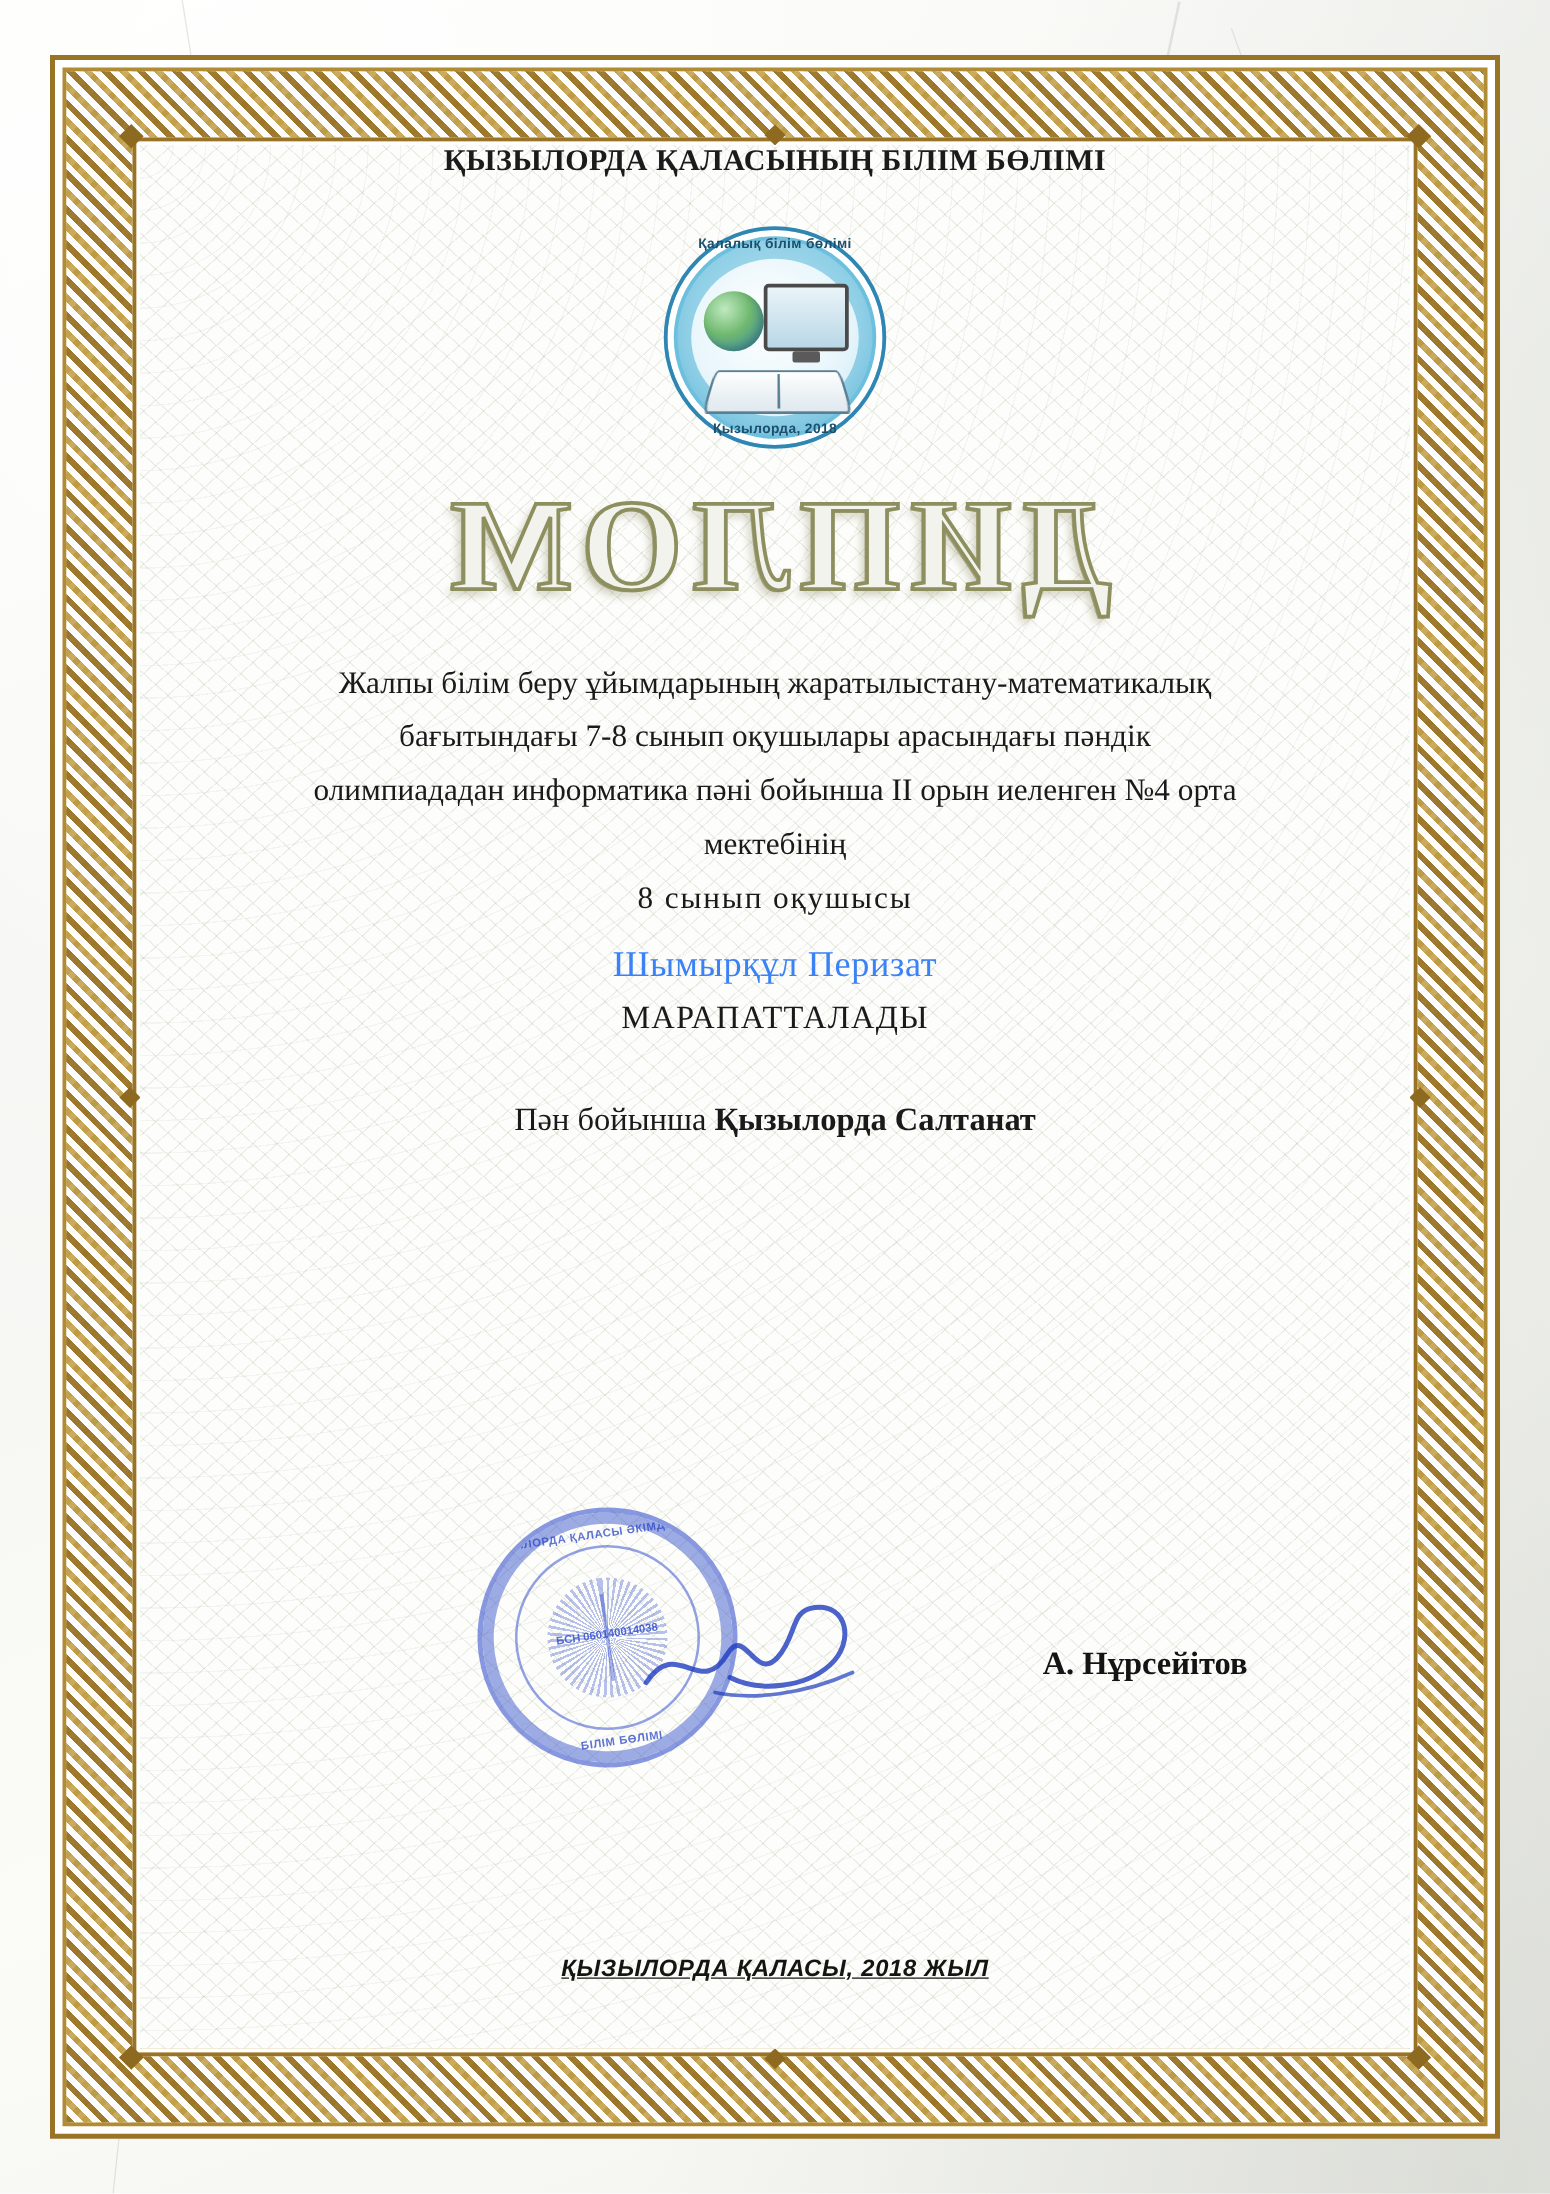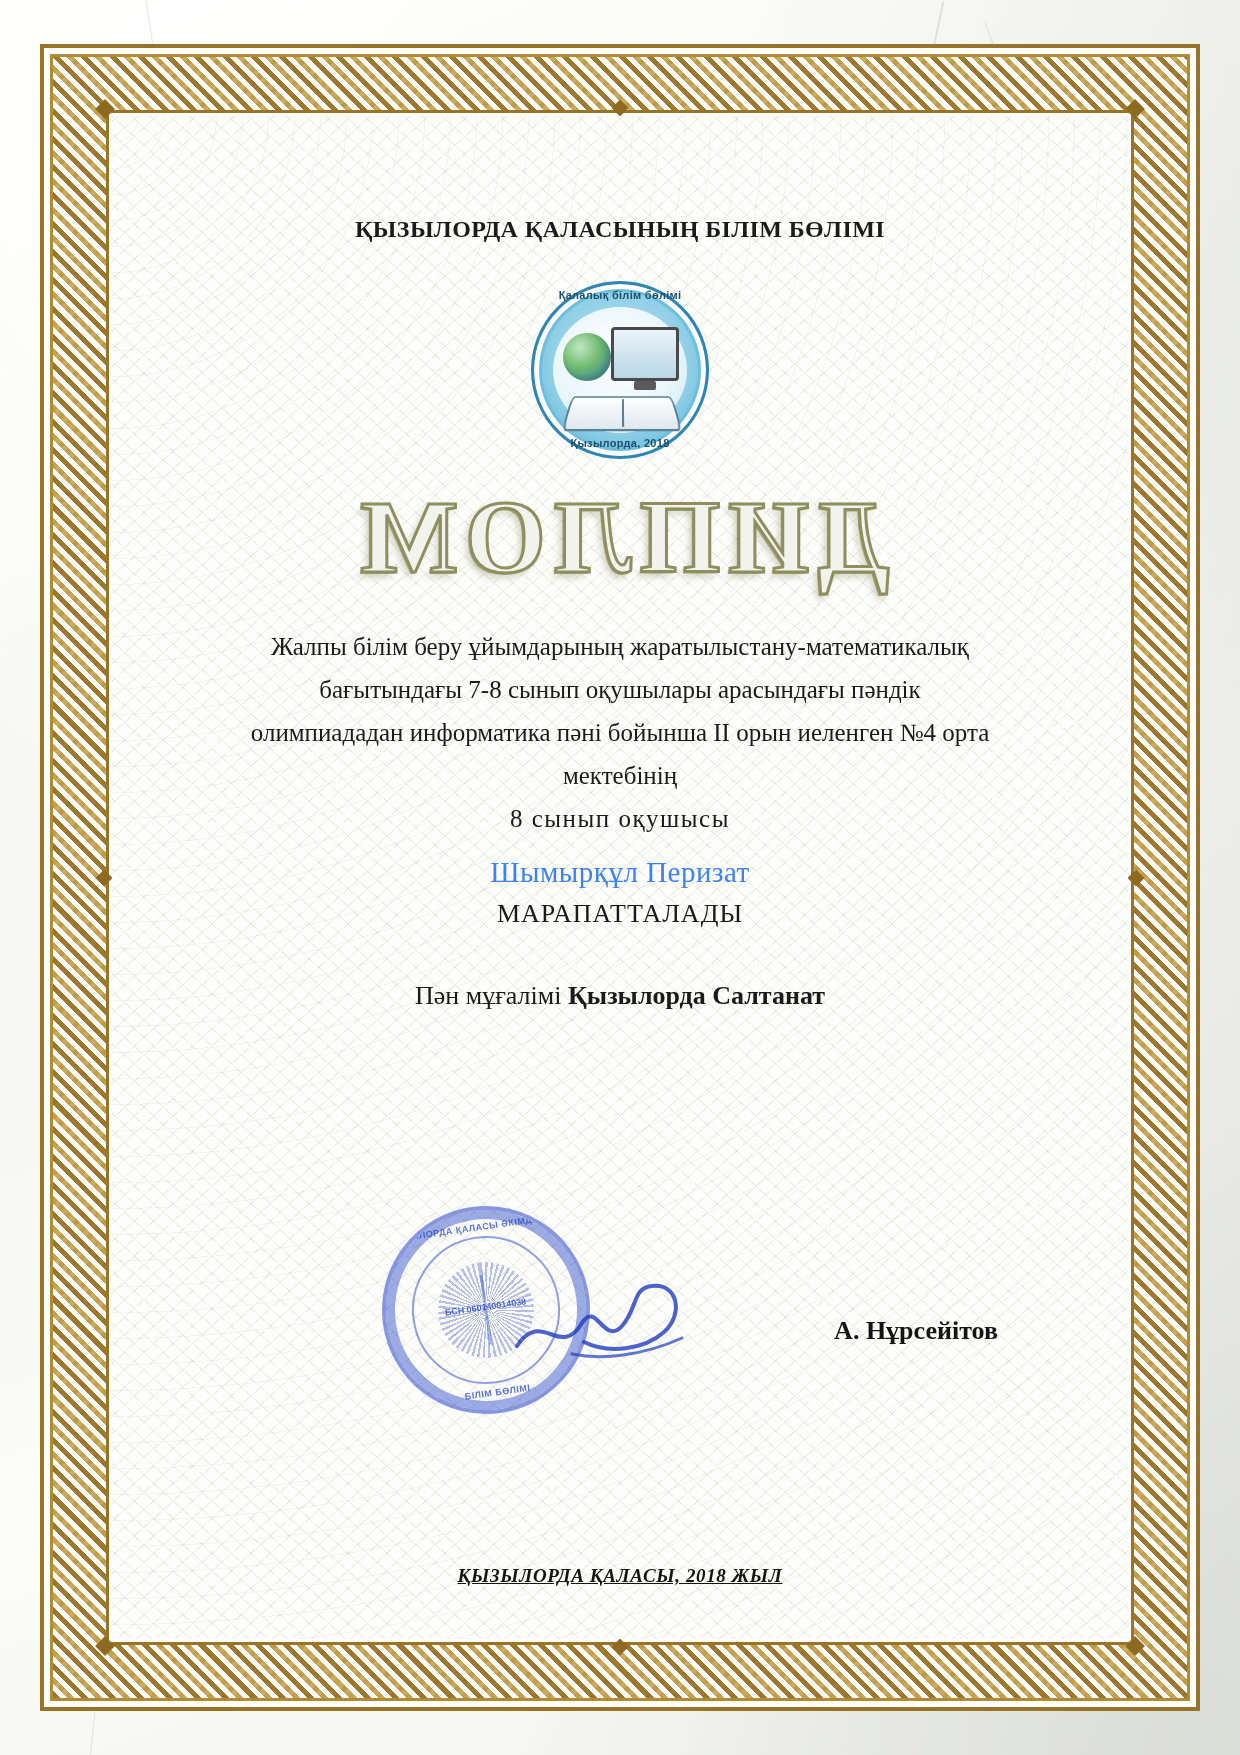--- a/index.html
+++ b/index.html
@@ -103,21 +103,20 @@
   
   .content {
     position: absolute;
     top: 68px; left: 68px; right: 68px; bottom: 68px;
     display: flex;
     flex-direction: column;
     align-items: center;
   }
 
   .org-title {
-    margin-top: 100px;
     font-family: "Liberation Serif", serif;
     font-weight: bold;
     font-size: 24px;
     letter-spacing: 0.4px;
     color: #1b1b1b;
     text-align: center;
   }
 
   
   .emblem-wrap {
@@ -321,21 +320,21 @@
     width: 230px; height: 110px;
     pointer-events: none;
   }
 
   
   .footer {
     position: absolute;
     left: 0; right: 0;
     bottom: 52px;
     text-align: center;
-    font-family: Liberation Serif, serif;
+    font-family: Liberation Sans, sans-serif;
     font-weight: bold;
     font-style: italic;
     font-size: 19px;
     color: #15150f;
     text-decoration: underline;
     letter-spacing: 0.6px;
   }
 </style>
 </head>
 <body>
@@ -382,21 +381,21 @@
 
       <div class="body-text">Жалпы білім беру ұйымдарының жаратылыстану-математикалық бағытындағы 7-8 сынып оқушылары арасындағы пәндік олимпиададан информатика пәні бойынша ІІ орын иеленген №4 орта мектебінің</div>
 
       <div class="grade-line">8  сынып  оқушысы</div>
 
       <div class="recipient">Шымырқұл Перизат</div>
 
       <div class="awarded">МАРАПАТТАЛАДЫ</div>
 
       <div class="teacher">
-        <span>Пән мұғалімі</span>
+        <span>Пән бойынша</span>
         <b>Қызылорда Салтанат</b>
       </div>
 
       <div class="sign-row">
 
         <div class="stamp">
           <div class="stamp-inner-ring"></div>
           <div class="stamp-core"></div>
           <div class="stamp-arc-top">ҚЫЗЫЛОРДА ҚАЛАСЫ ӘКІМДІГІНІҢ</div>
           <div class="stamp-mid">БСН 060140014038</div>

